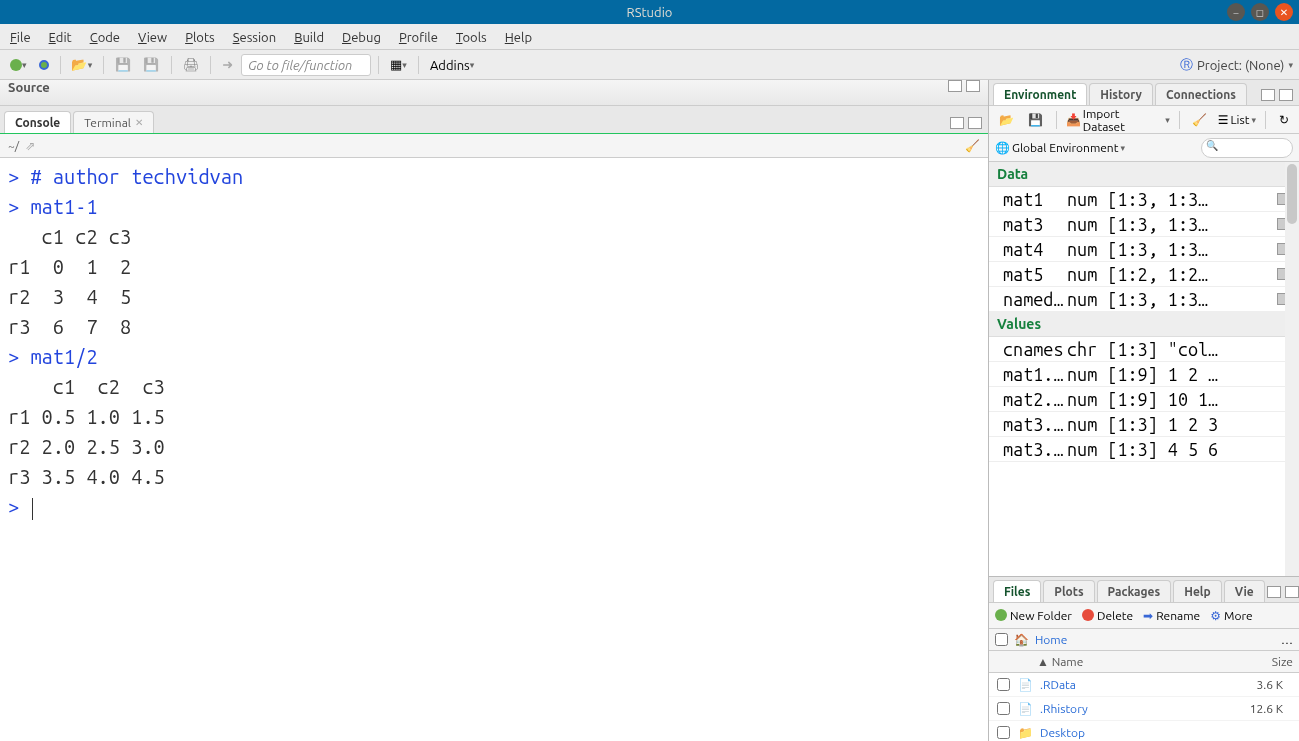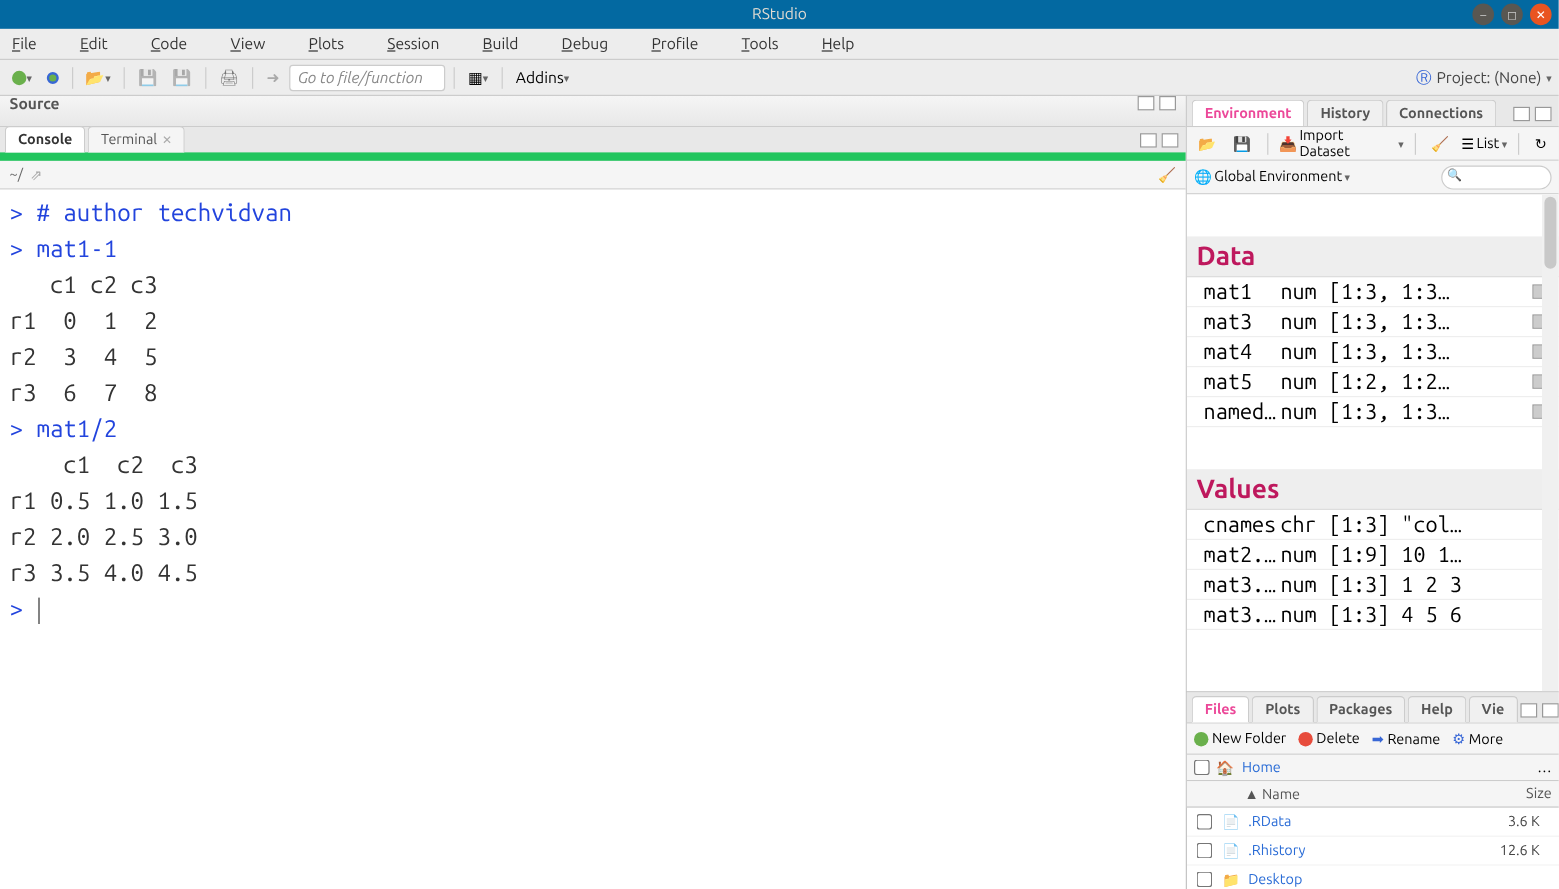--- a/index.html
+++ b/index.html
@@ -29,21 +29,21 @@
 .win-max { background: #595752; color: #ccc; }
 .win-close { background: #e95420; color: #fff; }
 
 .menubar {
   background: #ededed;
   border-bottom: 1px solid #ccc;
   height: 26px;
   display: flex;
   align-items: center;
   padding: 0 10px;
-  gap: 36px;
+  gap: 18px;
 }
 .menubar span { cursor: pointer; color: #333; }
 .menubar span u { text-decoration: underline; }
 
 .toolbar {
   background: #ededed;
   border-bottom: 1px solid #ccc;
   height: 30px;
   display: flex;
   align-items: center;
@@ -69,21 +69,21 @@
   background: linear-gradient(#f5f5f5,#e8e8e8);
   border-bottom: 1px solid #ccc;
   height: 26px; display: flex; align-items: flex-start; padding: 0 8px;
   font-weight: bold; color: #555;
 }
 .pane-header .spacer { flex: 1; }
 .pane-icons { display: flex; gap: 4px; }
 .pane-iconbox { width: 14px; height: 12px; border: 1px solid #999; background: #fff; cursor: pointer; }
 
 .tabs {
-  background: #e8e8e8; border-bottom: 7px solid #22c55e;
+  background: #e8e8e8; border-bottom: 1px solid #22c55e;
   height: 28px; display: flex; align-items: flex-end;
   padding: 0 4px;
 }
 .tab {
   background: #f5f5f5; border: 1px solid #ccc; border-bottom: none;
   border-radius: 4px 4px 0 0; padding: 4px 10px; margin-right: 2px;
   font-size: 12px; cursor: pointer; display: flex; align-items: center; gap: 4px;
   color: #555;
 }
 .tab.active { background: #fff; font-weight: bold; color: #333; }
@@ -109,56 +109,56 @@
 .env-pane { flex: 1; display: flex; flex-direction: column; border-bottom: 1px solid #bbb; min-height: 0; }
 .env-tabs {
   background: #e8e8e8; border-bottom: 1px solid #ccc; height: 26px;
   display: flex; align-items: flex-end; padding-left: 4px;
 }
 .env-tab {
   background: #f0f0f0; border: 1px solid #ccc; border-bottom: none;
   border-radius: 4px 4px 0 0; padding: 4px 10px; margin-right: 2px;
   font-size: 12px; cursor: pointer; font-weight: bold; color: #555;
 }
-.env-tab.active { background: #fff; color: #ec4899; }
+.env-tab.active { background: #fff; color: #14532d; }
 .env-tab-icons { margin-left: auto; display: flex; gap: 4px; align-items: center; padding-right: 6px; padding-bottom: 4px;}
 
 .env-toolbar {
   background: #f5f5f5; border-bottom: 1px solid #ccc; height: 28px;
   display: flex; align-items: center; padding: 0 6px; gap: 6px; font-size: 12px;
 }
 .env-toolbar .dd { display: flex; align-items: center; gap: 2px; cursor: pointer; }
 .env-search { border: 1px solid #ccc; border-radius: 10px; height: 20px; flex: 1; max-width: 120px; padding: 0 18px 0 8px; background: #fff; position: relative; }
 .env-search::before { content: "🔍"; position: absolute; left: 4px; top: 1px; font-size: 10px; color: #aaa; }
 
 .env-body {
   flex: 1; overflow-y: auto; background: #fff;
   font-family: "Ubuntu Mono", "Consolas", monospace; font-size: 18px;
   position: relative;
 }
 .env-section {
-  background: #eeeeee; color: #be185d; font-weight: bold; padding: 4px 8px;
-  border-bottom: 1px solid #ddd; font-family: "Ubuntu", sans-serif; font-size: 22px; margin-top: 35px;
+  background: #eeeeee; color: #15803d; font-weight: bold; padding: 4px 8px;
+  border-bottom: 1px solid #ddd; font-family: "Ubuntu", sans-serif; font-size: 14px;
 }
 .env-row {
   display: flex; border-bottom: 1px solid #eee; padding: 2px 0; align-items: center;
   white-space: nowrap; overflow: hidden;
 }
 .env-name { width: 78px; padding-left: 14px; overflow: hidden; text-overflow: ellipsis; }
 .env-val { flex: 1; overflow: hidden; text-overflow: ellipsis; }
 .env-grid-icon { width: 16px; height: 12px; margin-right: 6px; background: linear-gradient(#ccc 50%, #ccc 50%); border: 1px solid #999; flex-shrink: 0; }
 .env-scrollbar { position: absolute; right: 0; top: 0; bottom: 0; width: 14px; background: #f0f0f0; }
 .env-thumb { position: absolute; right: 2px; top: 2px; width: 10px; height: 60px; background: #c8c8c8; border-radius: 5px; }
 
 .files-pane { height: 164px; display: flex; flex-direction: column; }
 .files-toolbar {
   background: #f5f5f5; border-bottom: 1px solid #ccc; height: 26px;
   display: flex; align-items: center; padding: 0 6px; gap: 10px; font-size: 12px;
 }
-.files-toolbar .tbitem { display: flex; align-items: flex-end; gap: 3px; cursor: pointer; }
+.files-toolbar .tbitem { display: flex; align-items: flex-start; gap: 3px; cursor: pointer; }
 .files-path {
   background: #f5f5f5; border-bottom: 1px solid #ccc; height: 22px;
   display: flex; align-items: center; padding: 0 6px; gap: 6px; font-size: 12px;
 }
 .files-path a { color: #2a6cd6; text-decoration: none; cursor: pointer; }
 .files-header {
   background: #f5f5f5; border-bottom: 1px solid #ccc; height: 22px;
   display: flex; align-items: center; font-size: 12px; color: #555;
 }
 .files-header .fh-check { width: 28px; text-align: center; }
@@ -335,20 +335,24 @@
           </div>
           <div class="env-row">
             <span class="env-name">named…</span>
             <span class="env-val">num [1:3, 1:3…</span>
             <span class="env-grid-icon"></span>
           </div>
           <div class="env-section">Values</div>
           <div class="env-row">
             <span class="env-name">cnames</span>
             <span class="env-val">chr [1:3] "col…</span>
+          </div>
+          <div class="env-row">
+            <span class="env-name">mat1.…</span>
+            <span class="env-val">num [1:9] 1 2 …</span>
           </div>
           <div class="env-row">
             <span class="env-name">mat2.…</span>
             <span class="env-val">num [1:9] 10 1…</span>
           </div>
           <div class="env-row">
             <span class="env-name">mat3.…</span>
             <span class="env-val">num [1:3] 1 2 3</span>
           </div>
           <div class="env-row">

